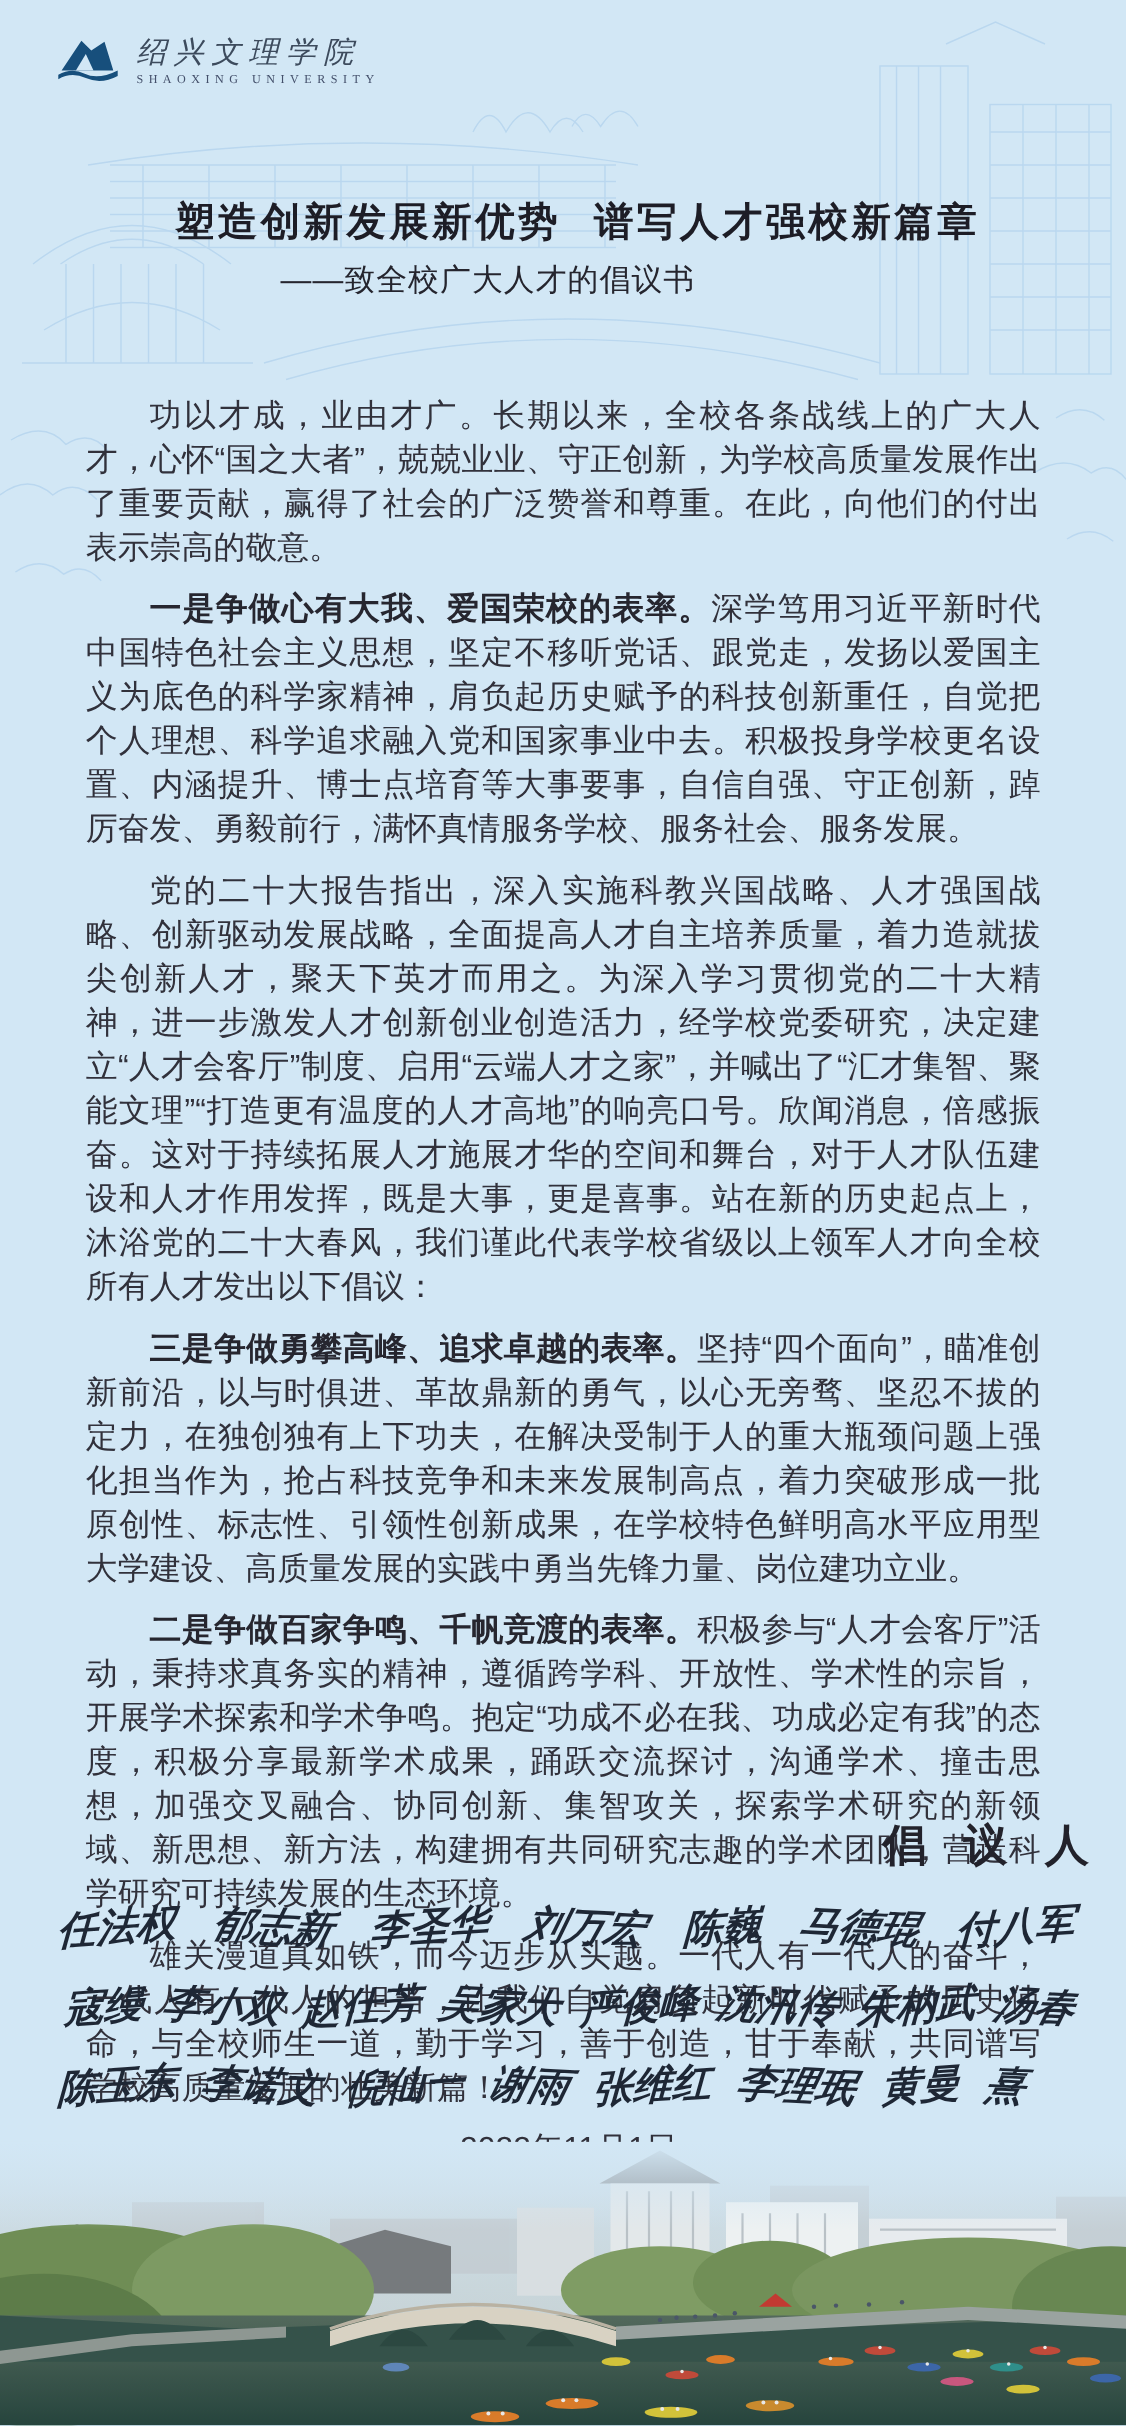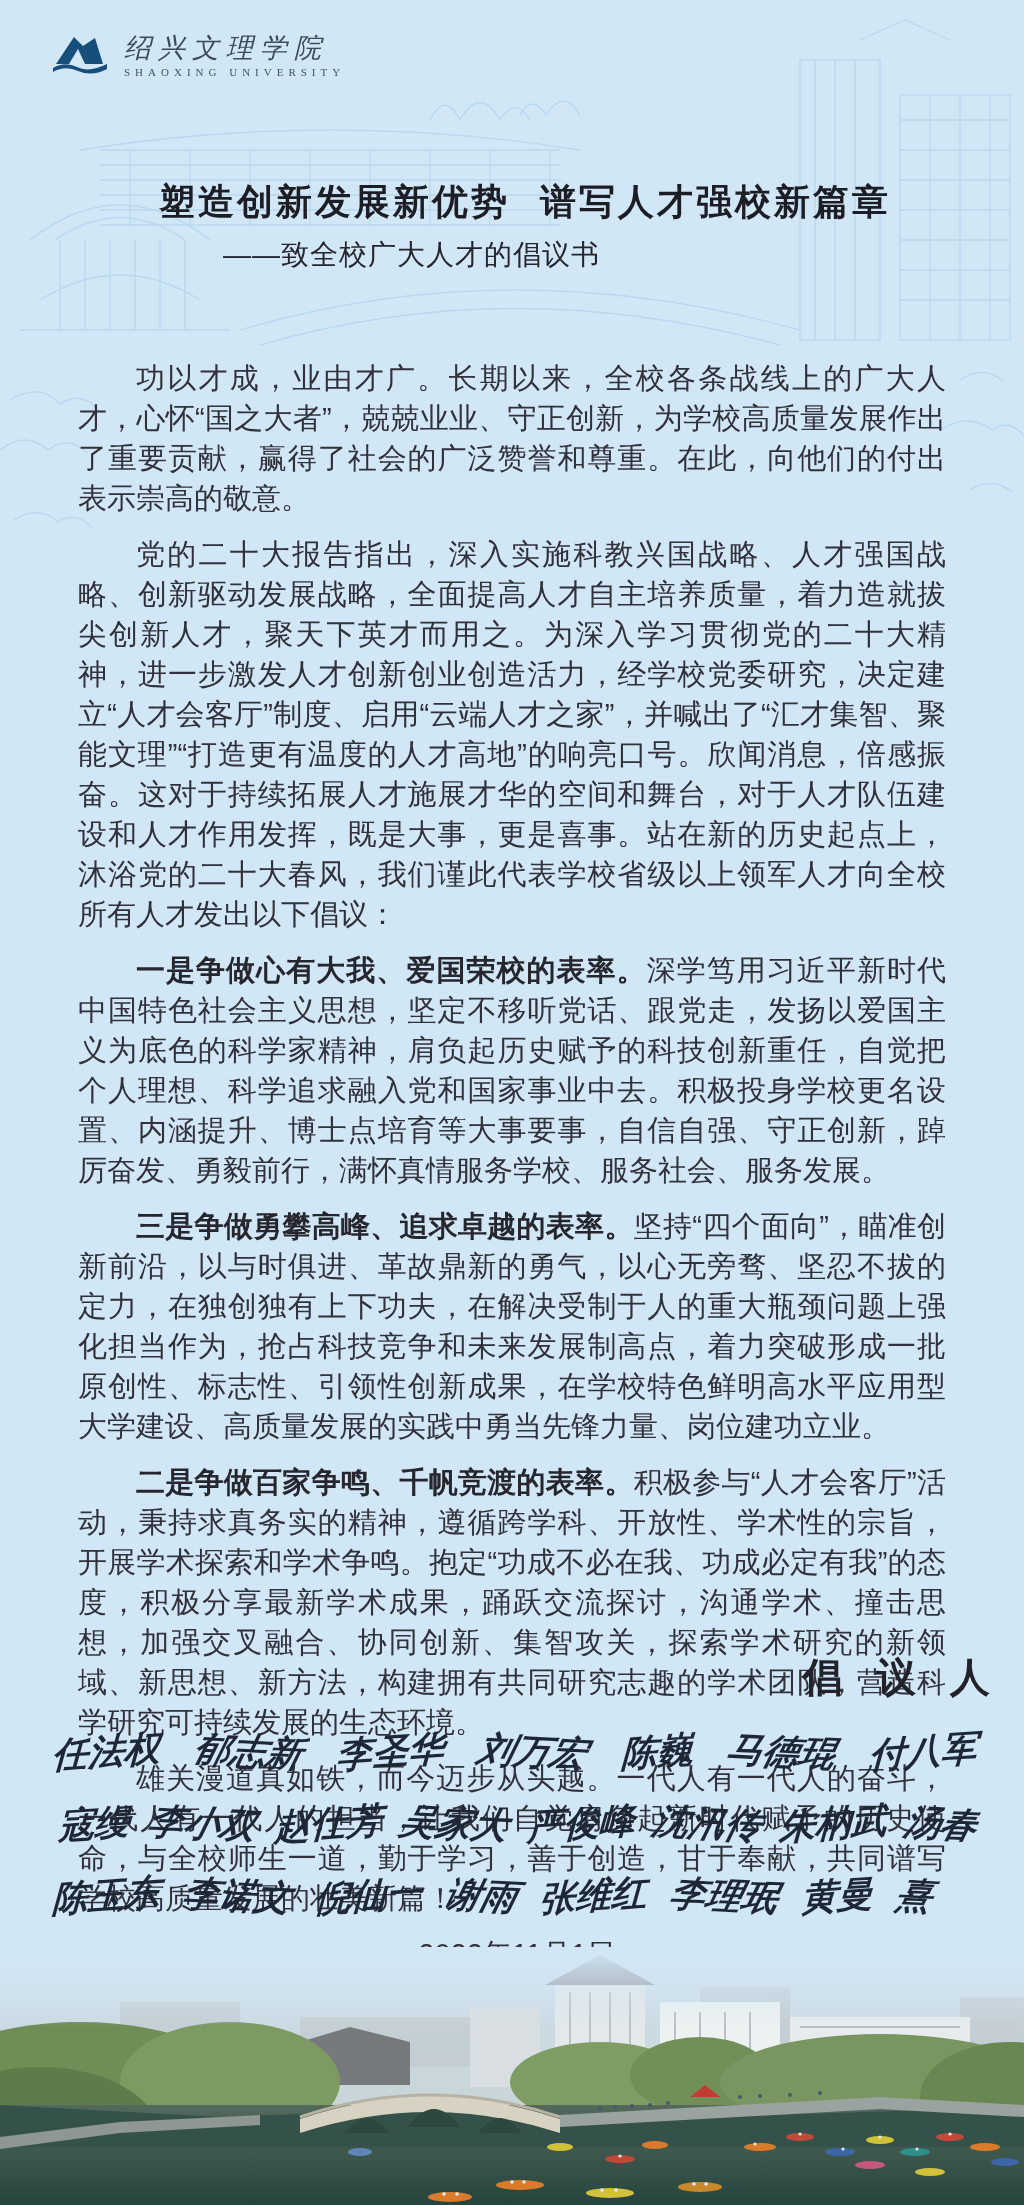--- a/index.html
+++ b/index.html
@@ -13,21 +13,21 @@
   .logo{position:absolute;top:32px;left:50px;display:flex;align-items:center;gap:14px;}
   .logo-icon{flex:0 0 auto;}
   .logo-cn{font-family:"DejaVu Serif","Liberation Serif",serif;font-style:italic;
     font-size:27px;letter-spacing:7px;color:#3d4b5d;line-height:1.05;}
   .logo-en{font-family:"Liberation Serif",serif;font-size:11px;letter-spacing:5px;
     color:#44506b;margin-top:3px;}
   .title{position:absolute;top:178px;left:13px;width:1024px;text-align:center;
     font-size:36px;font-weight:bold;letter-spacing:3px;color:#1d1d26;white-space:nowrap;}
   .title .gap{display:inline-block;width:30px;}
   .subtitle{position:absolute;top:236px;left:0;width:823px;text-align:center;
-    font-size:28px;color:#25252e;letter-spacing:1px;}
+    font-size:28px;color:#25252e;letter-spacing:1px;padding-left:32px;}
   .article{position:absolute;top:342px;left:62px;width:900px;
     font-size:29px;line-height:40px;text-align:justify;color:#31313b;}
   .article p{margin:16px;text-indent:2em;}
   .article .lead{font-weight:bold;color:#26262f;}
   .date-line{margin-top:30px;text-align:right;padding-right:330px;text-indent:0;}
   .proposers-heading{position:absolute;top:1650px;left:0;width:1024px;text-align:right;
     font-size:40px;font-weight:bold;color:#22222b;letter-spacing:34px;text-indent:34px;}
   .signatures{position:absolute;top:1716px;left:52px;width:925px;}
   .sig-row{display:flex;justify-content:space-between;align-items:center;height:72px;}
   .sig-row span{
@@ -89,22 +89,22 @@
   </div>
 </div>
 
 <div class="title">
   <span>塑造创新发展新优势</span><span class="gap"></span><span>谱写人才强校新篇章</span>
 </div>
 <div class="subtitle">——致全校广大人才的倡议书</div>
 
 <div class="article">
   <p><span class="lead"></span><span>功以才成，业由才广。长期以来，全校各条战线上的广大人才，心怀“国之大者”，兢兢业业、守正创新，为学校高质量发展作出了重要贡献，赢得了社会的广泛赞誉和尊重。在此，向他们的付出表示崇高的敬意。</span></p>
+  <p><span class="lead">一是争做心有大我、爱国荣校的表率。</span><span>深学笃用习近平新时代中国特色社会主义思想，坚定不移听党话、跟党走，发扬以爱国主义为底色的科学家精神，肩负起历史赋予的科技创新重任，自觉把个人理想、科学追求融入党和国家事业中去。积极投身学校更名设置、内涵提升、博士点培育等大事要事，自信自强、守正创新，踔厉奋发、勇毅前行，满怀真情服务学校、服务社会、服务发展。</span></p>
   <p><span class="lead"></span><span>党的二十大报告指出，深入实施科教兴国战略、人才强国战略、创新驱动发展战略，全面提高人才自主培养质量，着力造就拔尖创新人才，聚天下英才而用之。为深入学习贯彻党的二十大精神，进一步激发人才创新创业创造活力，经学校党委研究，决定建立“人才会客厅”制度、启用“云端人才之家”，并喊出了“汇才集智、聚能文理”“打造更有温度的人才高地”的响亮口号。欣闻消息，倍感振奋。这对于持续拓展人才施展才华的空间和舞台，对于人才队伍建设和人才作用发挥，既是大事，更是喜事。站在新的历史起点上，沐浴党的二十大春风，我们谨此代表学校省级以上领军人才向全校所有人才发出以下倡议：</span></p>
-  <p><span class="lead">一是争做心有大我、爱国荣校的表率。</span><span>深学笃用习近平新时代中国特色社会主义思想，坚定不移听党话、跟党走，发扬以爱国主义为底色的科学家精神，肩负起历史赋予的科技创新重任，自觉把个人理想、科学追求融入党和国家事业中去。积极投身学校更名设置、内涵提升、博士点培育等大事要事，自信自强、守正创新，踔厉奋发、勇毅前行，满怀真情服务学校、服务社会、服务发展。</span></p>
   <p><span class="lead">三是争做勇攀高峰、追求卓越的表率。</span><span>坚持“四个面向”，瞄准创新前沿，以与时俱进、革故鼎新的勇气，以心无旁骛、坚忍不拔的定力，在独创独有上下功夫，在解决受制于人的重大瓶颈问题上强化担当作为，抢占科技竞争和未来发展制高点，着力突破形成一批原创性、标志性、引领性创新成果，在学校特色鲜明高水平应用型大学建设、高质量发展的实践中勇当先锋力量、岗位建功立业。</span></p>
   <p><span class="lead">二是争做百家争鸣、千帆竞渡的表率。</span><span>积极参与“人才会客厅”活动，秉持求真务实的精神，遵循跨学科、开放性、学术性的宗旨，开展学术探索和学术争鸣。抱定“功成不必在我、功成必定有我”的态度，积极分享最新学术成果，踊跃交流探讨，沟通学术、撞击思想，加强交叉融合、协同创新、集智攻关，探索学术研究的新领域、新思想、新方法，构建拥有共同研究志趣的学术团队，营造科学研究可持续发展的生态环境。</span></p>
   <p><span class="lead"></span><span>雄关漫道真如铁，而今迈步从头越。一代人有一代人的奋斗，一代人有一代人的担当，让我们自觉肩负起新时代赋予的历史使命，与全校师生一道，勤于学习，善于创造，甘于奉献，共同谱写学校高质量发展的壮美新篇！</span></p>
   <p class="date-line">2022年11月1日</p>
 </div>
 
 <div class="proposers-heading">倡议人</div>
 
 <div class="signatures">
   <div class="sig-row r1">

